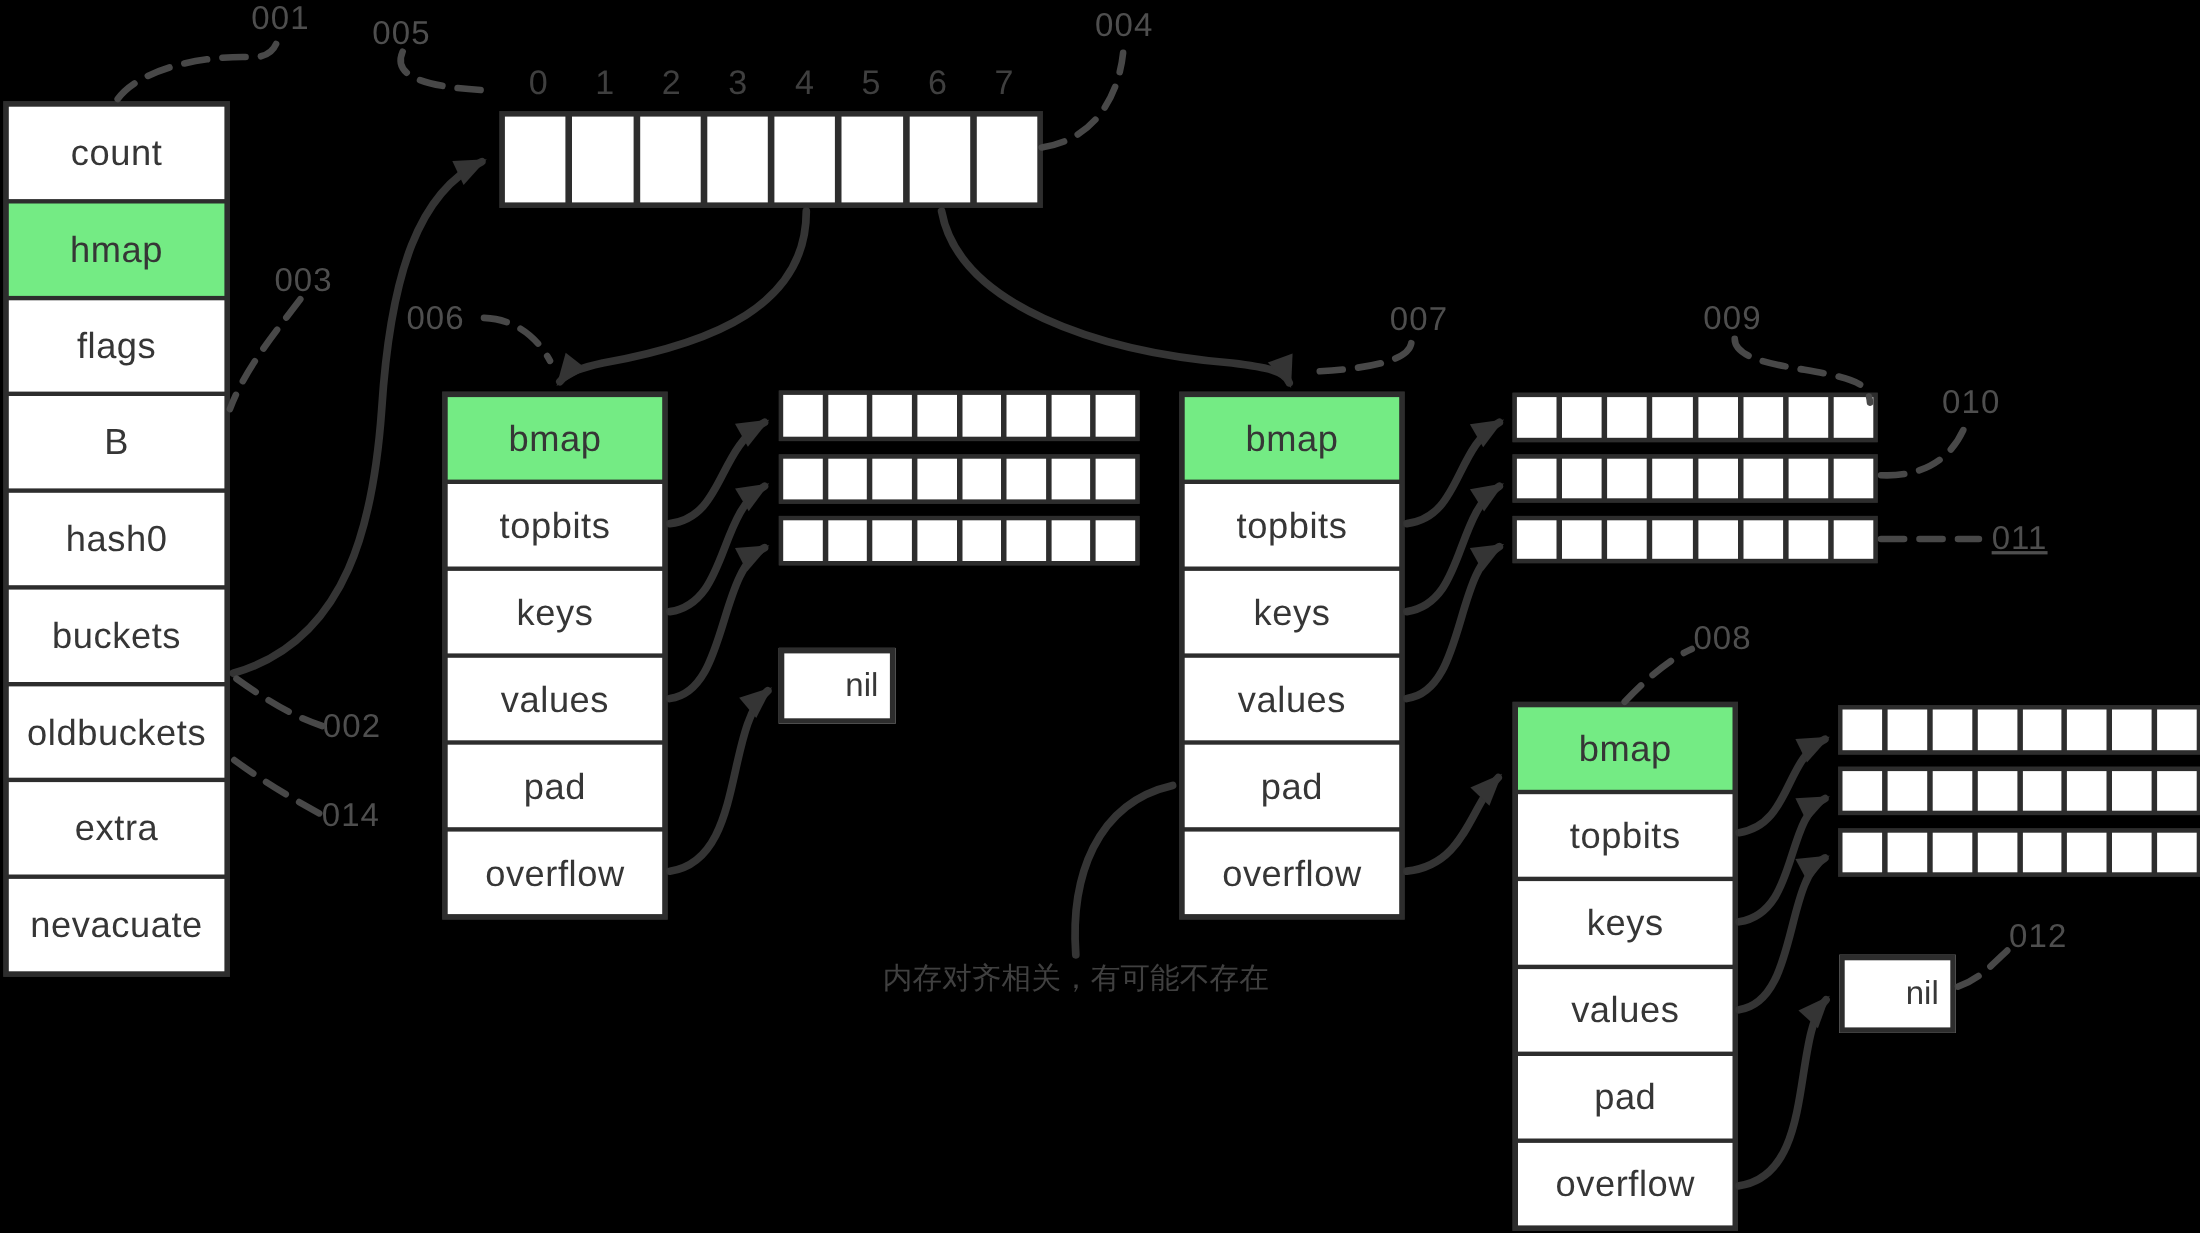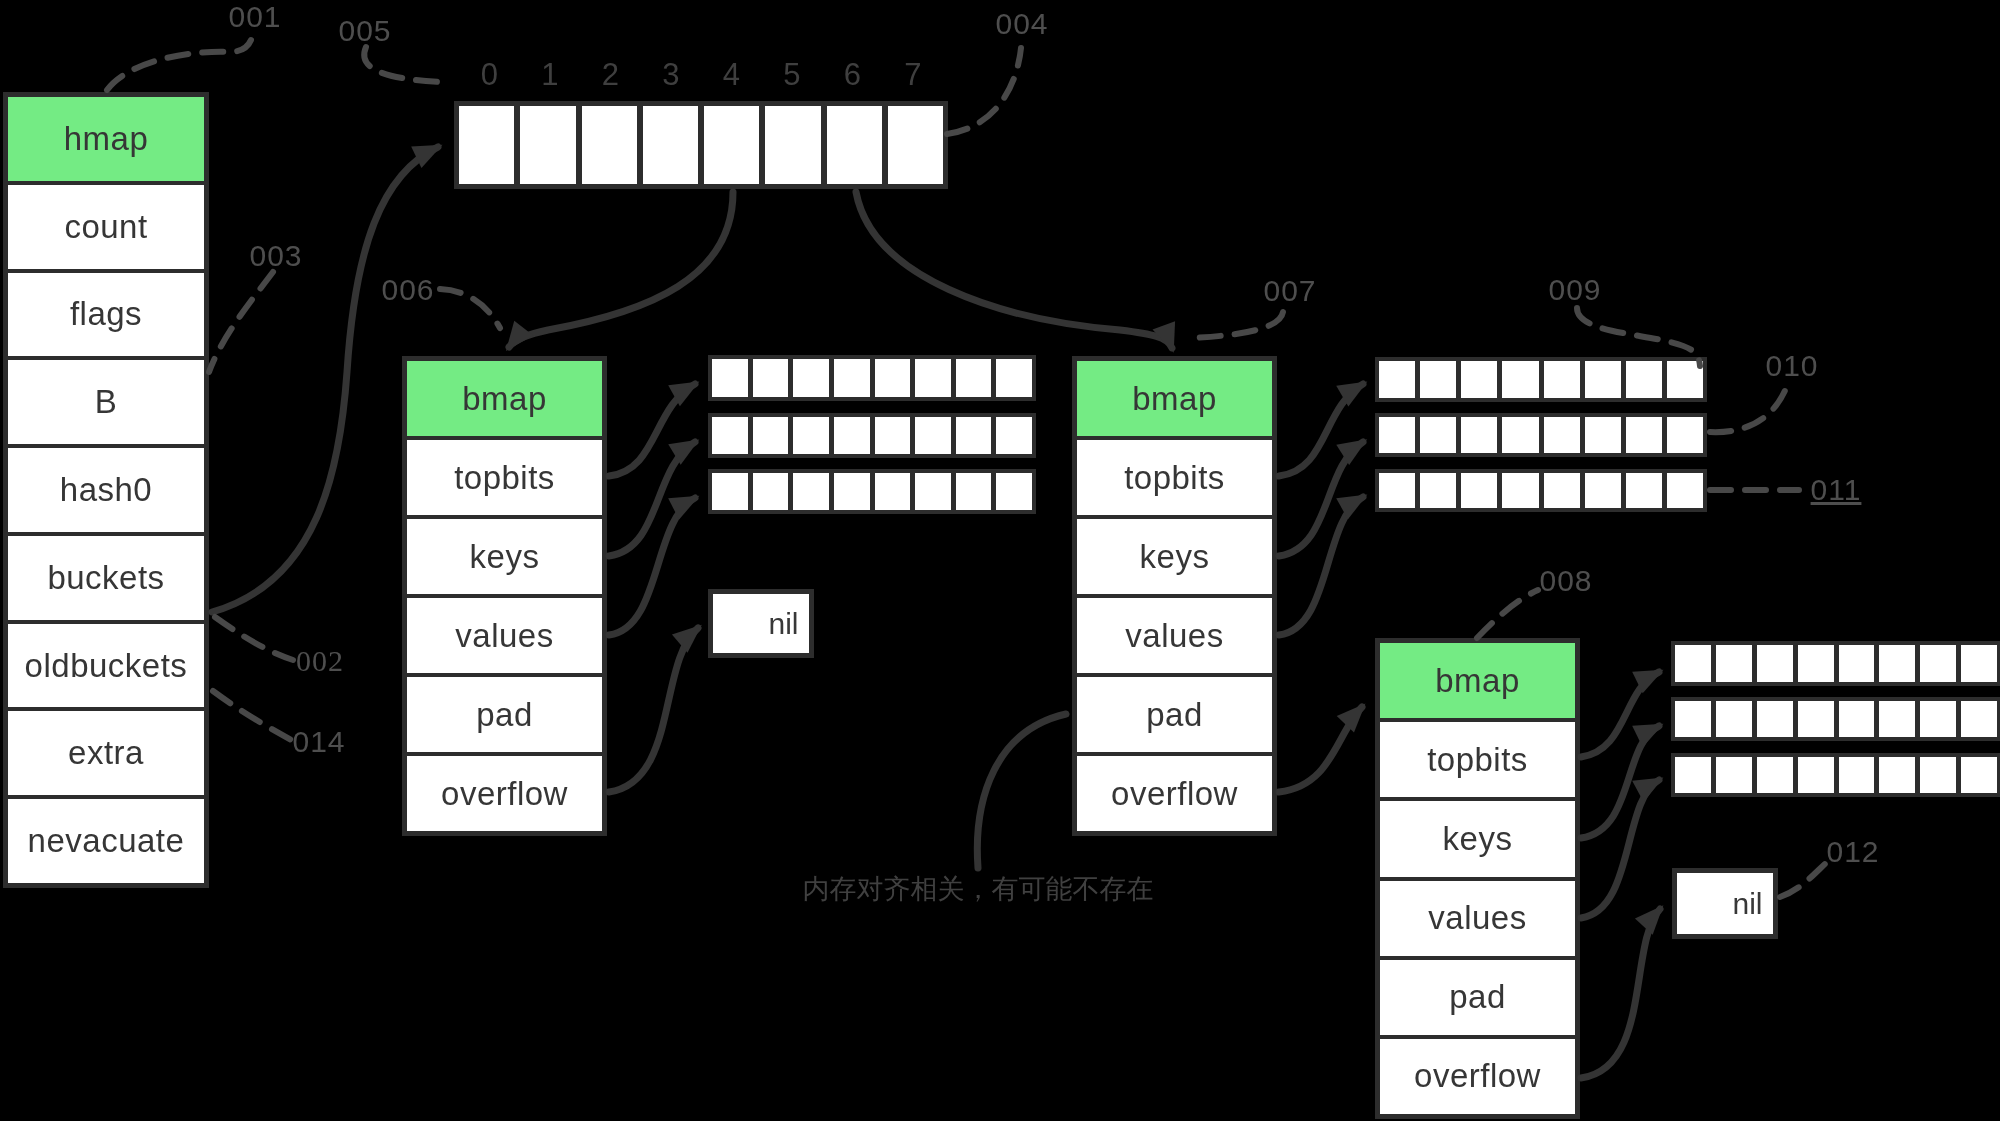--- a/index.html
+++ b/index.html
@@ -89,22 +89,22 @@
     <path class="dashline" d="M 215 617 C 250 642 272 653 293 660"></path>
     <path class="dashline" d="M 213 691 C 247 716 272 729 293 741"></path>
     <path class="dashline" d="M 1477 638 C 1498 616 1518 599 1538 590"></path>
     <path class="dashline" d="M 1577 308 C 1577 330 1630 333 1666 341 C 1693 347 1699 353 1700 366"></path>
     <path class="dashline" d="M 1710 432 C 1754 434 1778 412 1788 383"></path>
     <path class="dashline" d="M 1710 490 L 1799 490"></path>
     <path class="dashline" d="M 1780 897 C 1800 890 1812 876 1826 863"></path>
   </svg>
 
   <div class="struct" id="hmap-col" style="left:3px;top:92px;width:206px;height:796px;">
+    <div class="row">count</div>
     <div class="row header">hmap</div>
-    <div class="row">count</div>
     <div class="row">flags</div>
     <div class="row">B</div>
     <div class="row">hash0</div>
     <div class="row">buckets</div>
     <div class="row">oldbuckets</div>
     <div class="row">extra</div>
     <div class="row">nevacuate</div>
   </div>
 
   <div class="indices" style="left:459px;top:56px;width:484px;height:38px;">
@@ -252,23 +252,23 @@
   </div>
 
   <div class="nilbox" style="left:1672px;top:868px;width:106px;height:71px;">nil</div>
 
   <div class="note" style="left:978px;top:889px;">内存对齐相关，有可能不存在</div>
 
   <div class="anno" style="left:255px;top:17px;text-align:right;">001</div>
   <div class="anno" style="left:365px;top:31px;">005</div>
   <div class="anno" style="left:1022px;top:24px;">004</div>
   <div class="anno" style="left:276px;top:256px;">003</div>
-  <div class="anno" style="left:408px;top:290px;">006</div>
+  <div class="anno" style="left:396px;top:290px;">006</div>
   <div class="anno" style="left:1290px;top:291px;">007</div>
   <div class="anno" style="left:1575px;top:290px;">009</div>
   <div class="anno" style="left:1792px;top:366px;">010</div>
   <div class="anno" style="left:1836px;top:490px;text-decoration:underline;">011</div>
   <div class="anno" style="left:1566px;top:581px;">008</div>
-  <div class="anno" style="left:320px;top:661px;font-family:Liberation Serif, serif;">002</div>
+  <div class="anno" style="left:320px;top:661px;">002</div>
   <div class="anno" style="left:319px;top:742px;">014</div>
   <div class="anno" style="left:1853px;top:852px;">012</div>
 
 </div>
 
 </body></html>

